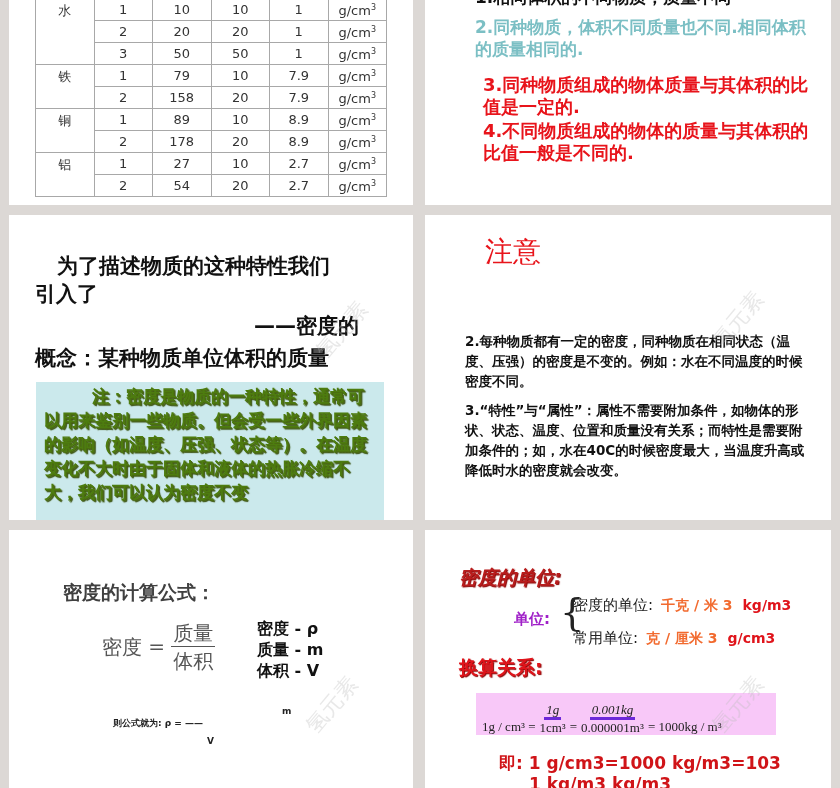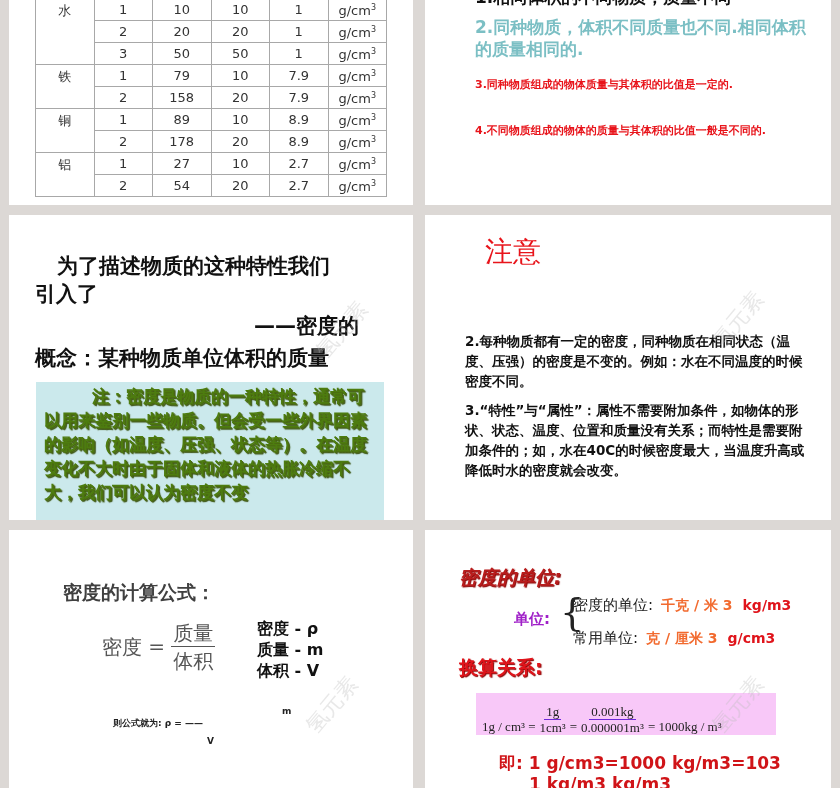--- a/index.html
+++ b/index.html
@@ -15,21 +15,21 @@
 
   
   table.density { position: absolute; left: 26px; top: 8px; border-collapse: collapse; font-size: 13px; color: #333; }
   table.density td { border: 1px solid #a8a8a8; width: 58.5px; height: 20.4px; text-align: center; padding: 0; line-height: 18px; }
   table.density td.mat { vertical-align: top; padding-top: 3px; }
   sup { font-size: 8px; vertical-align: 5px; }
 
   .clipped-line { position: absolute; left: 50px; top: -4px; font-weight: bold; font-size: 17px; color: #111; white-space: nowrap; }
   .para { position: absolute; left: 50px; width: 340px; font-weight: bold; line-height: 22px; }
   .teal { color: #7bbfc4; font-size: 17px; }
-  .red { color: #e8141b; font-size: 11px; }
+  .red { color: #e8141b; font-size: 18px; margin-left: 8px; }
 
   .bigtitle { position: absolute; font-weight: bold; color: #111; font-size: 21px; line-height: 30px; }
   .note-box { position: absolute; left: 27px; top: 167px; width: 348px; height: 140px; background: #cbe9ec; padding: 2px 8px; overflow: hidden;}
   .note-text { font-weight: bold; font-size: 17px; line-height: 24px; color: #4d7c0f; text-shadow: 1px 1px 0 #4a6a12, 2px 2px 1px #3a5210; }
 
   .notice-title { position: absolute; left: 60px; top: 18px; color: #e8141b; font-size: 28px; }
   .notice-item { position: absolute; left: 40px; width: 350px; font-weight: bold; font-size: 13.5px; line-height: 20px; color: #111; }
 
   .formula-title { position: absolute; left: 54px; top: 50px; font-weight: bold; font-size: 19px; color: #404040; }
   .frac-word { position: absolute; left: 93px; top: 90px; font-family: "DejaVu Serif", serif; color: #555; font-size: 20px; display: flex; align-items: center; }
@@ -41,21 +41,21 @@
 
   .unit-title { position: absolute; left: 34px; top: 35px; font-weight: bold; font-size: 19px; color: #b91c1c; text-shadow: 1px 1px 1px #800; font-style: italic; }
   .unit-label { position: absolute; left: 89px; top: 80px; color: #a020c8; font-weight: bold; font-size: 15px; }
   .brace { position: absolute; left: 135px; top: 62px; font-size: 38px; color: #222; font-family: "DejaVu Serif", serif; line-height: 40px; }
   .unit-row { position: absolute; left: 148px; font-size: 15px; color: #222; white-space: nowrap; }
   .unit-row .cn { color: #f26a2e; font-weight: bold; margin-left: 8px; font-size: 14px; text-align: right; }
   .unit-row .en { color: #e0141b; font-weight: bold; margin-left: 10px; font-size: 14px; }
   .conv-title { position: absolute; left: 34px; top: 125px; font-weight: bold; font-size: 19px; color: #e0141b; text-shadow: 1px 1px 1px #800; }
   .pink-box { position: absolute; left: 51px; top: 163px; width: 300px; height: 42px; background: #f8c8f8; font-family: "Liberation Serif", serif; font-size: 13px; color: #222; display: flex; align-items: flex-end; padding-left: 6px; }
   .pink-box .f { display: inline-flex; flex-direction: column; align-items: center; margin: 0 4px; line-height: 15px; }
-  .pink-box .f span:first-child { border-bottom: 1px solid #6d28d9; padding: 0 2px; }
+  .pink-box .f span:first-child { border-bottom: 3px solid #6d28d9; padding: 0 2px; font-style: italic; }
   .result { position: absolute; left: 74px; top: 222px; font-weight: bold; font-size: 17px; color: #d01418; white-space: nowrap; }
   .result2 { position: absolute; left: 104px; top: 244px; font-weight: bold; font-size: 17px; color: #d01418; white-space: nowrap; }
 
   .wm { position: absolute; color: rgba(190,190,190,0.35); font-size: 22px; transform: rotate(-50deg); pointer-events: none; }
 </style>
 </head>
 <body>
 
 <div class="slide" id="s1">
   <table class="density">

